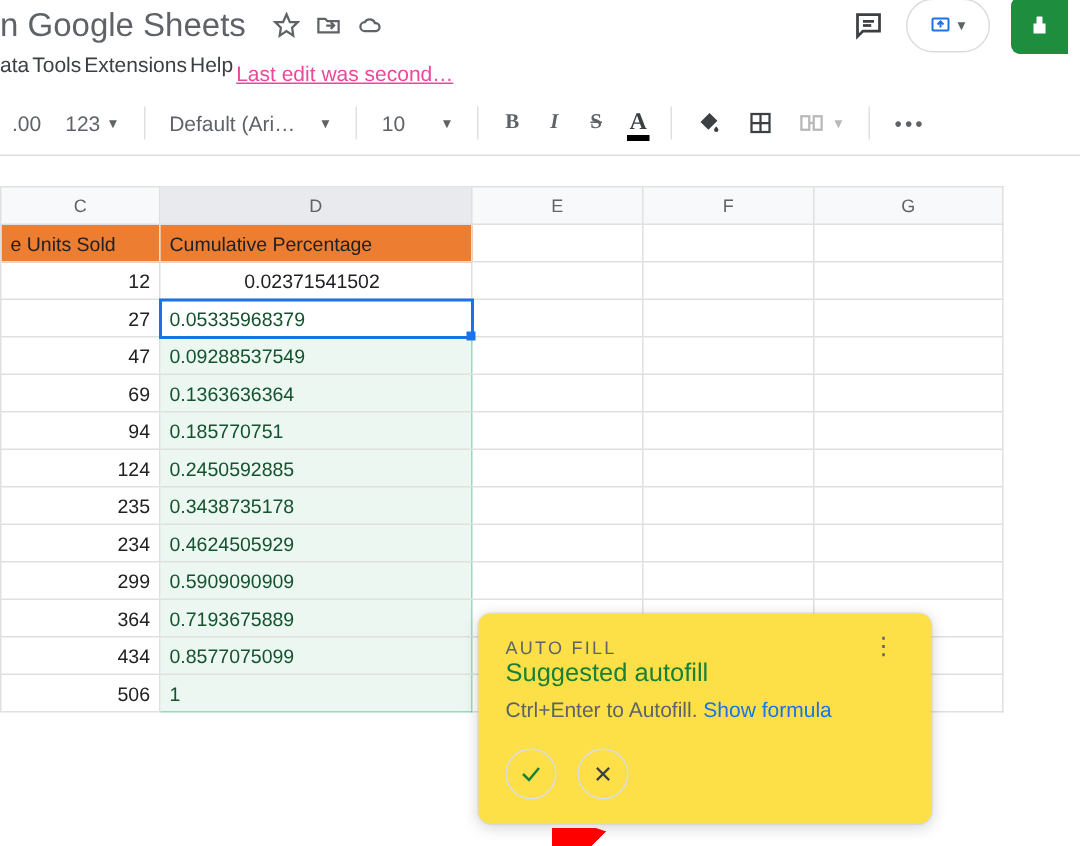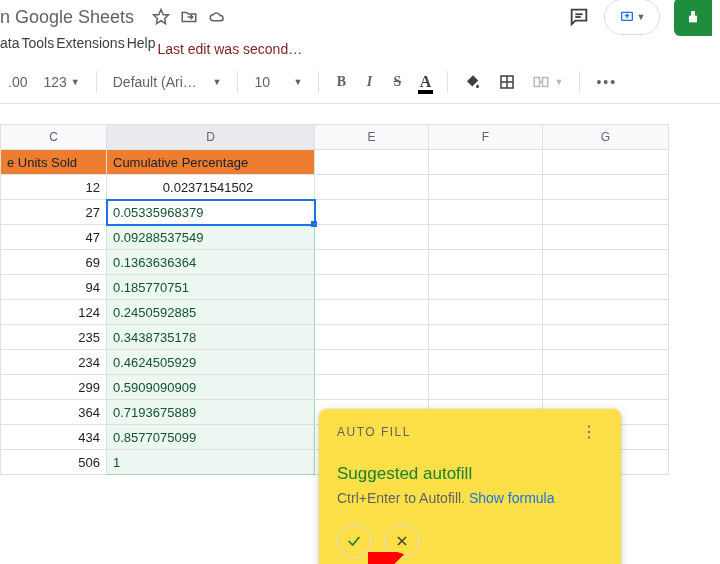--- a/index.html
+++ b/index.html
@@ -1,27 +1,27 @@
 <!DOCTYPE html>
 <html><head>
 <meta charset="utf-8">
 <style>
   * { box-sizing: border-box; }
   html, body { margin:0; padding:0; font-family: Arial, Helvetica, sans-serif; font-size:13px; color:#222; background:#fff; overflow:hidden; width:720px; height:564px; }
   .title-row { display:flex; align-items:center; height:32px; padding:2px 4px 0 0; }
-  .title { font-size:18px; color:#5f6368; padding-left:0; white-space:nowrap; overflow:hidden; }
+  .title { font-size:22px; color:#5f6368; padding-left:0; white-space:nowrap; overflow:hidden; }
   .title-icons { display:flex; gap:10px; margin-left:18px; color:#5f6368; }
   .title-icons span { width:18px; height:18px; display:flex; align-items:center; justify-content:center; }
   .spacer { flex:1; }
   .right-cluster { display:flex; align-items:center; gap:14px; margin-right:6px; }
   .pill { border:1px solid #dadce0; border-radius:20px; height:36px; width:56px; display:flex; align-items:center; justify-content:center; gap:2px; color:#4285f4;}
   .greenbtn { background:#1e8e3e; width:38px; height:38px; border-radius:6px 0 0 6px; display:flex; align-items:center; justify-content:center; color:#fff; margin-right:-2px;}
   .menu-row { display:flex; align-items:center; height:28px; padding:2px 0 8px 0; gap:2px; color:#3c4043; font-size:14px; border-bottom:1px solid #eee0; }
   .menu-row .item { cursor:pointer; }
-  .last-edit { color:#7f1d1d; font-size:14px;margin-top:13px; }
+  .last-edit { color:#ec4899; text-decoration:underline; font-size:14px;margin-top:13px; }
   .toolbar { display:flex; align-items:center; height:44px; gap:8px; border-bottom:1px solid #e0e0e0; padding:0 4px; color:#5f6368; font-size:14px; }
   .tb { display:flex; align-items:center; gap:4px; padding:2px 4px; }
   .tb .caret { font-size:9px; color:#5f6368; }
   .tb.sep { border-left:1px solid #e0e0e0; height:22px; margin:0 4px; padding:0; }
   .fonticon { width:20px; height:20px; display:flex; align-items:center; justify-content:center; font-weight:bold; }
   .textcolor-A { position:relative; font-weight:bold; font-family:'Times New Roman',serif; font-size:16px; color:#3c4043;}
   .textcolor-A::after { content:""; position:absolute; left:-2px; right:-2px; bottom:-3px; height:4px; background:#000; }
   .fillbucket { color:#3c4043; }
   .grid-wrap { position:relative; margin-top:20px; }
   table.sheet { border-collapse:collapse; table-layout:fixed; }
@@ -35,21 +35,21 @@
   .col-g { width:126px; }
   .num-r { text-align:right; padding-right:6px; }
   .num-l { text-align:left; padding-left:6px; color:#14532d; }
   .cell-first { color:#202124; text-align:center; padding-right:6px; }
   .selected-cell { outline:2px solid #1a73e8; outline-offset:-1px; position:relative; }
   .selected-cell::after { content:""; position:absolute; right:-3px; bottom:-3px; width:6px; height:6px; background:#1a73e8; }
   .ghost-fill td.col-d-cell { background:rgba(15,157,88,0.08); border-left:1px solid rgba(15,157,88,.35); border-right:1px solid rgba(15,157,88,.35); }
   .ghost-fill:last-of-type td.col-d-cell { border-bottom:1px solid rgba(15,157,88,.35); }
   .autofill-card { position:absolute; left:319px; top:285px; width:302px; background:#fde047; border-radius:8px; box-shadow:0 2px 10px rgba(0,0,0,.18),0 0 0 1px rgba(0,0,0,.05); padding:16px 24px 16px 18px; }
   .af-header { display:flex; justify-content:space-between; align-items:center; color:#5f6368; font-size:12px; letter-spacing:1.5px; font-weight:500; }
-  .af-title { color:#188038; font-size:17px; font-weight:500; margin-top:25px; }
+  .af-title { color:#188038; font-size:17px; font-weight:500; margin-top:0; }
   .af-sub { color:#5f6368; font-size:14px; margin-top:6px; }
   .af-sub a { color:#1a73e8; text-decoration:none; }
   .af-actions { margin-top:18px; display:flex; gap:14px; }
   .af-btn { width:34px; height:34px; border-radius:50%; border:1px solid #dadce0; display:flex; align-items:center; justify-content:center; cursor:pointer; }
   .af-btn.ok { color:#188038; }
   .af-btn.no { color:#3c4043; }
   .arrow { position:absolute; left:368px; top:428px; pointer-events:none; }
   svg { display:block; }
 </style>
 </head>

